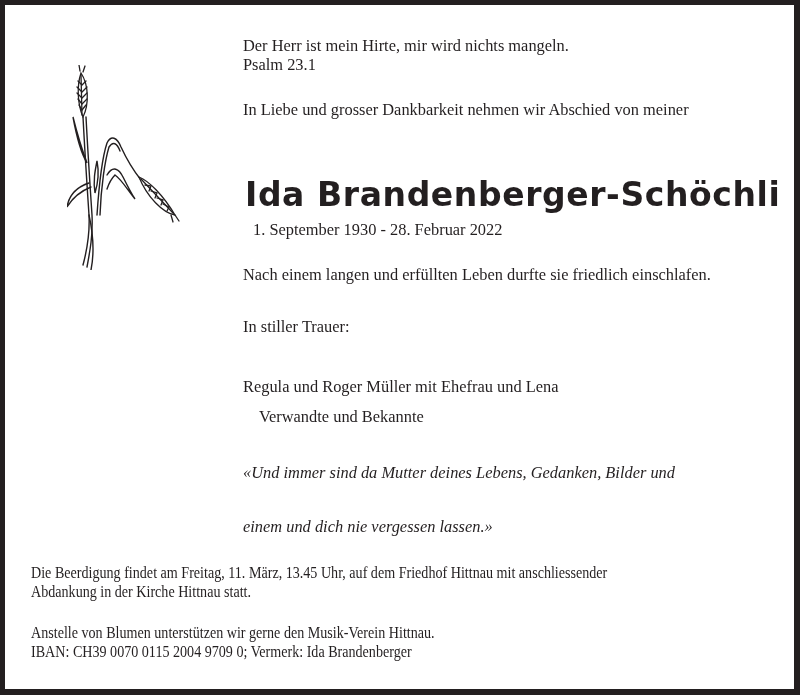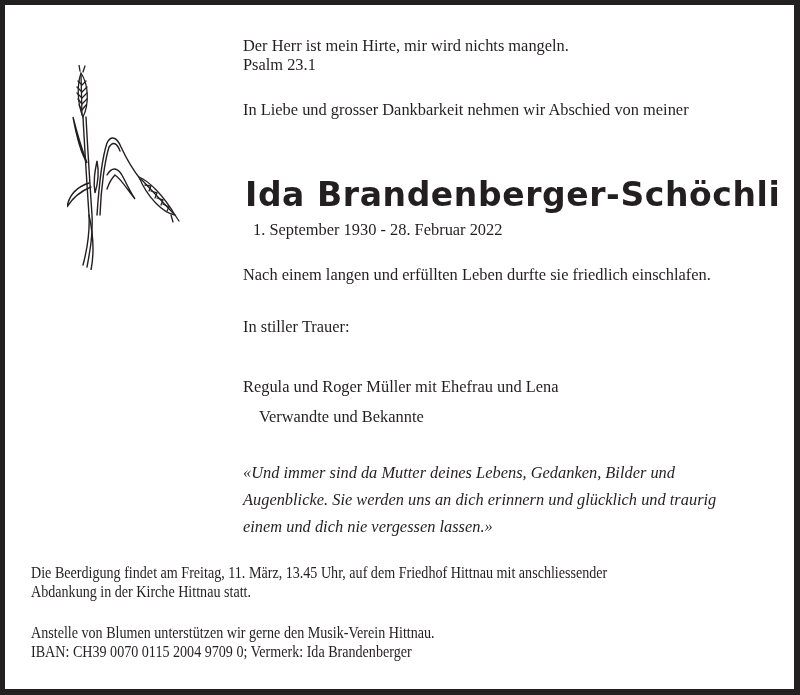--- a/index.html
+++ b/index.html
@@ -74,21 +74,20 @@
   <div class="name">Ida Brandenberger-Schöchli</div>
   <div class="t serif" style="left:248px; top:215px;">1. September 1930 - 28. Februar 2022</div>
 
   <div class="t serif" style="left:238px; top:260px;">Nach einem langen und erfüllten Leben durfte sie friedlich einschlafen.</div>
 
   <div class="t serif" style="left:238px; top:312px;">In stiller Trauer:</div>
   <div class="t serif" style="left:238px; top:372px;">Regula und Roger Müller mit Ehefrau und Lena</div>
   <div class="t serif" style="left:238px; top:402px;margin-left:16px;">Verwandte und Bekannte</div>
 
   <div class="t serif italic" style="left:238px; top:458px;">«Und immer sind da Mutter deines Lebens, Gedanken, Bilder und</div>
-  <div class="t serif italic" style="left:238px; top:485px;">Augenblicke. Sie werden uns an dich erinnern und glücklich und traurig</div>
   <div class="t serif italic" style="left:238px; top:512px;">einem und dich nie vergessen lassen.»</div>
 
   <div class="t cond" style="left:26px; top:558px;">Die Beerdigung findet am Freitag, 11. März, 13.45 Uhr,  auf dem Friedhof Hittnau mit anschliessender</div>
   <div class="t cond" style="left:26px; top:577px;">Abdankung in der Kirche Hittnau statt.</div>
 
   <div class="t cond" style="left:26px; top:618px;">Anstelle von Blumen unterstützen wir gerne den Musik-Verein Hittnau.</div>
   <div class="t cond" style="left:26px; top:637px;">IBAN: CH39 0070 0115 2004 9709 0; Vermerk: Ida Brandenberger</div>
 
 </div>
 

